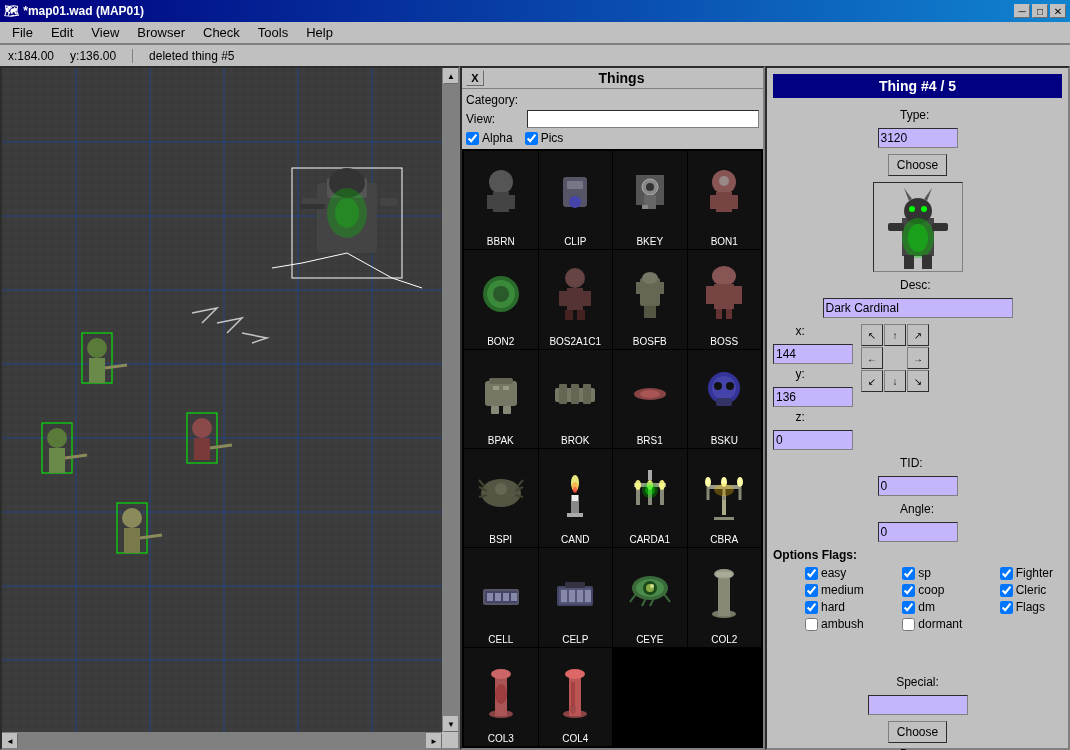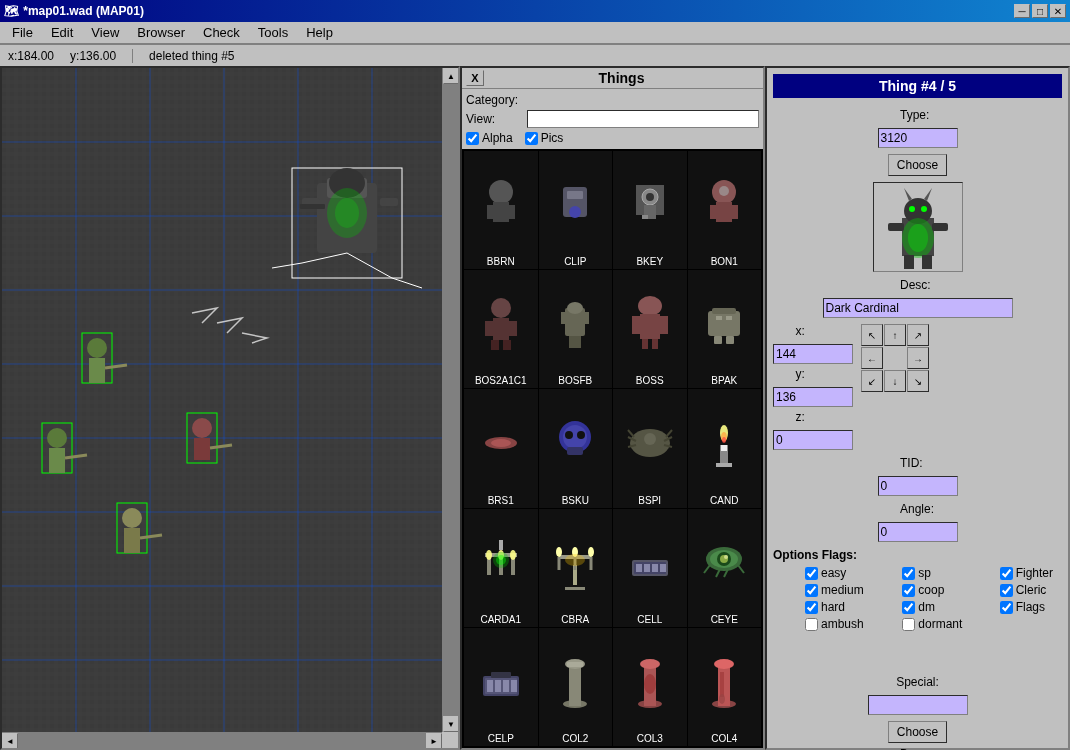--- a/index.html
+++ b/index.html
@@ -523,20 +523,30 @@
             <ellipse cx="24" cy="15" rx="12" ry="12" fill="#855"></ellipse>
             <rect x="16" y="25" width="16" height="20" fill="#744"></rect>
             <rect x="10" y="28" width="8" height="14" fill="#744"></rect>
             <rect x="30" y="28" width="8" height="14" fill="#744"></rect>
             <ellipse cx="24" cy="14" rx="5" ry="5" fill="#988"></ellipse>
           </svg>
         </div>
         <span class="thing-label">BON1</span>
       </div>
 
+      <div class="thing-item">
+        <div class="thing-sprite">
+          <svg width="48" height="55" viewBox="0 0 48 55">
+            <circle cx="24" cy="28" r="18" fill="#2a6a2a"></circle>
+            <circle cx="24" cy="28" r="14" fill="#3a8a3a"></circle>
+            <circle cx="24" cy="28" r="8" fill="#2a5a2a"></circle>
+          </svg>
+        </div>
+        <span class="thing-label">BON2</span>
+      </div>
 
       <div class="thing-item">
         <div class="thing-sprite">
           <svg width="48" height="55" viewBox="0 0 48 55">
             <ellipse cx="24" cy="12" rx="10" ry="10" fill="#644"></ellipse>
             <rect x="16" y="22" width="16" height="22" fill="#533"></rect>
             <rect x="8" y="25" width="10" height="15" fill="#533"></rect>
             <rect x="30" y="25" width="10" height="15" fill="#533"></rect>
             <rect x="14" y="44" width="8" height="10" fill="#422"></rect>
             <rect x="26" y="44" width="8" height="10" fill="#422"></rect>
@@ -580,20 +590,31 @@
             <rect x="12" y="12" width="24" height="6" fill="#665" rx="2"></rect>
             <rect x="14" y="40" width="8" height="8" fill="#887" rx="1"></rect>
             <rect x="26" y="40" width="8" height="8" fill="#887" rx="1"></rect>
             <rect x="16" y="20" width="6" height="4" fill="#998"></rect>
             <rect x="26" y="20" width="6" height="4" fill="#998"></rect>
           </svg>
         </div>
         <span class="thing-label">BPAK</span>
       </div>
 
+      <div class="thing-item">
+        <div class="thing-sprite">
+          <svg width="48" height="55" viewBox="0 0 48 55">
+            <rect x="4" y="22" width="40" height="14" fill="#776" rx="2"></rect>
+            <rect x="8" y="18" width="8" height="20" fill="#665" rx="1"></rect>
+            <rect x="20" y="18" width="8" height="20" fill="#665" rx="1"></rect>
+            <rect x="32" y="18" width="8" height="20" fill="#665" rx="1"></rect>
+          </svg>
+        </div>
+        <span class="thing-label">BROK</span>
+      </div>
 
       <div class="thing-item">
         <div class="thing-sprite">
           <svg width="48" height="55" viewBox="0 0 48 55">
             <ellipse cx="24" cy="28" rx="16" ry="6" fill="#844"></ellipse>
             <ellipse cx="24" cy="28" rx="10" ry="4" fill="#a55"></ellipse>
           </svg>
         </div>
         <span class="thing-label">BRS1</span>
       </div>
@@ -697,49 +718,49 @@
             <rect x="26" y="29" width="6" height="8" fill="#88a"></rect>
             <rect x="34" y="29" width="6" height="8" fill="#88a"></rect>
           </svg>
         </div>
         <span class="thing-label">CELL</span>
       </div>
 
       <div class="thing-item">
         <div class="thing-sprite">
           <svg width="48" height="55" viewBox="0 0 48 55">
-
-            <ellipse cx="24" cy="24" rx="18" ry="12" fill="#3a6a3a"></ellipse>
-            <ellipse cx="24" cy="24" rx="14" ry="9" fill="#4a8a4a"></ellipse>
-            <circle cx="24" cy="24" r="7" fill="#1a4a1a"></circle>
-            <circle cx="24" cy="24" r="4" fill="#88aa44"></circle>
-            <circle cx="26" cy="22" r="2" fill="#ccdd88"></circle>
-
-            <line x1="10" y1="30" x2="4" y2="38" stroke="#3a6a3a" stroke-width="2"></line>
-            <line x1="20" y1="34" x2="16" y2="42" stroke="#3a6a3a" stroke-width="2"></line>
-            <line x1="28" y1="34" x2="24" y2="42" stroke="#3a6a3a" stroke-width="2"></line>
-            <line x1="38" y1="30" x2="44" y2="38" stroke="#3a6a3a" stroke-width="2"></line>
-          </svg>
-        </div>
-        <span class="thing-label">CEYE</span>
-      </div>
-
-      <div class="thing-item">
-        <div class="thing-sprite">
-          <svg width="48" height="55" viewBox="0 0 48 55">
             <rect x="6" y="22" width="36" height="20" fill="#446" rx="2"></rect>
             <rect x="8" y="24" width="32" height="16" fill="#557" rx="1"></rect>
             <rect x="10" y="26" width="6" height="12" fill="#88a"></rect>
             <rect x="18" y="26" width="6" height="12" fill="#88a"></rect>
             <rect x="26" y="26" width="6" height="12" fill="#88a"></rect>
             <rect x="34" y="26" width="6" height="12" fill="#88a"></rect>
             <rect x="14" y="18" width="20" height="6" fill="#334" rx="1"></rect>
           </svg>
         </div>
         <span class="thing-label">CELP</span>
+      </div>
+
+      <div class="thing-item">
+        <div class="thing-sprite">
+          <svg width="48" height="55" viewBox="0 0 48 55">
+
+            <ellipse cx="24" cy="24" rx="18" ry="12" fill="#3a6a3a"></ellipse>
+            <ellipse cx="24" cy="24" rx="14" ry="9" fill="#4a8a4a"></ellipse>
+            <circle cx="24" cy="24" r="7" fill="#1a4a1a"></circle>
+            <circle cx="24" cy="24" r="4" fill="#88aa44"></circle>
+            <circle cx="26" cy="22" r="2" fill="#ccdd88"></circle>
+
+            <line x1="10" y1="30" x2="4" y2="38" stroke="#3a6a3a" stroke-width="2"></line>
+            <line x1="20" y1="34" x2="16" y2="42" stroke="#3a6a3a" stroke-width="2"></line>
+            <line x1="28" y1="34" x2="24" y2="42" stroke="#3a6a3a" stroke-width="2"></line>
+            <line x1="38" y1="30" x2="44" y2="38" stroke="#3a6a3a" stroke-width="2"></line>
+          </svg>
+        </div>
+        <span class="thing-label">CEYE</span>
       </div>
 
 
 
       <div class="thing-item">
         <div class="thing-sprite">
           <svg width="48" height="55" viewBox="0 0 48 55">
             <ellipse cx="24" cy="50" rx="12" ry="4" fill="#776"></ellipse>
             <rect x="18" y="10" width="12" height="42" fill="#887"></rect>
             <ellipse cx="24" cy="10" rx="10" ry="5" fill="#998"></ellipse>

